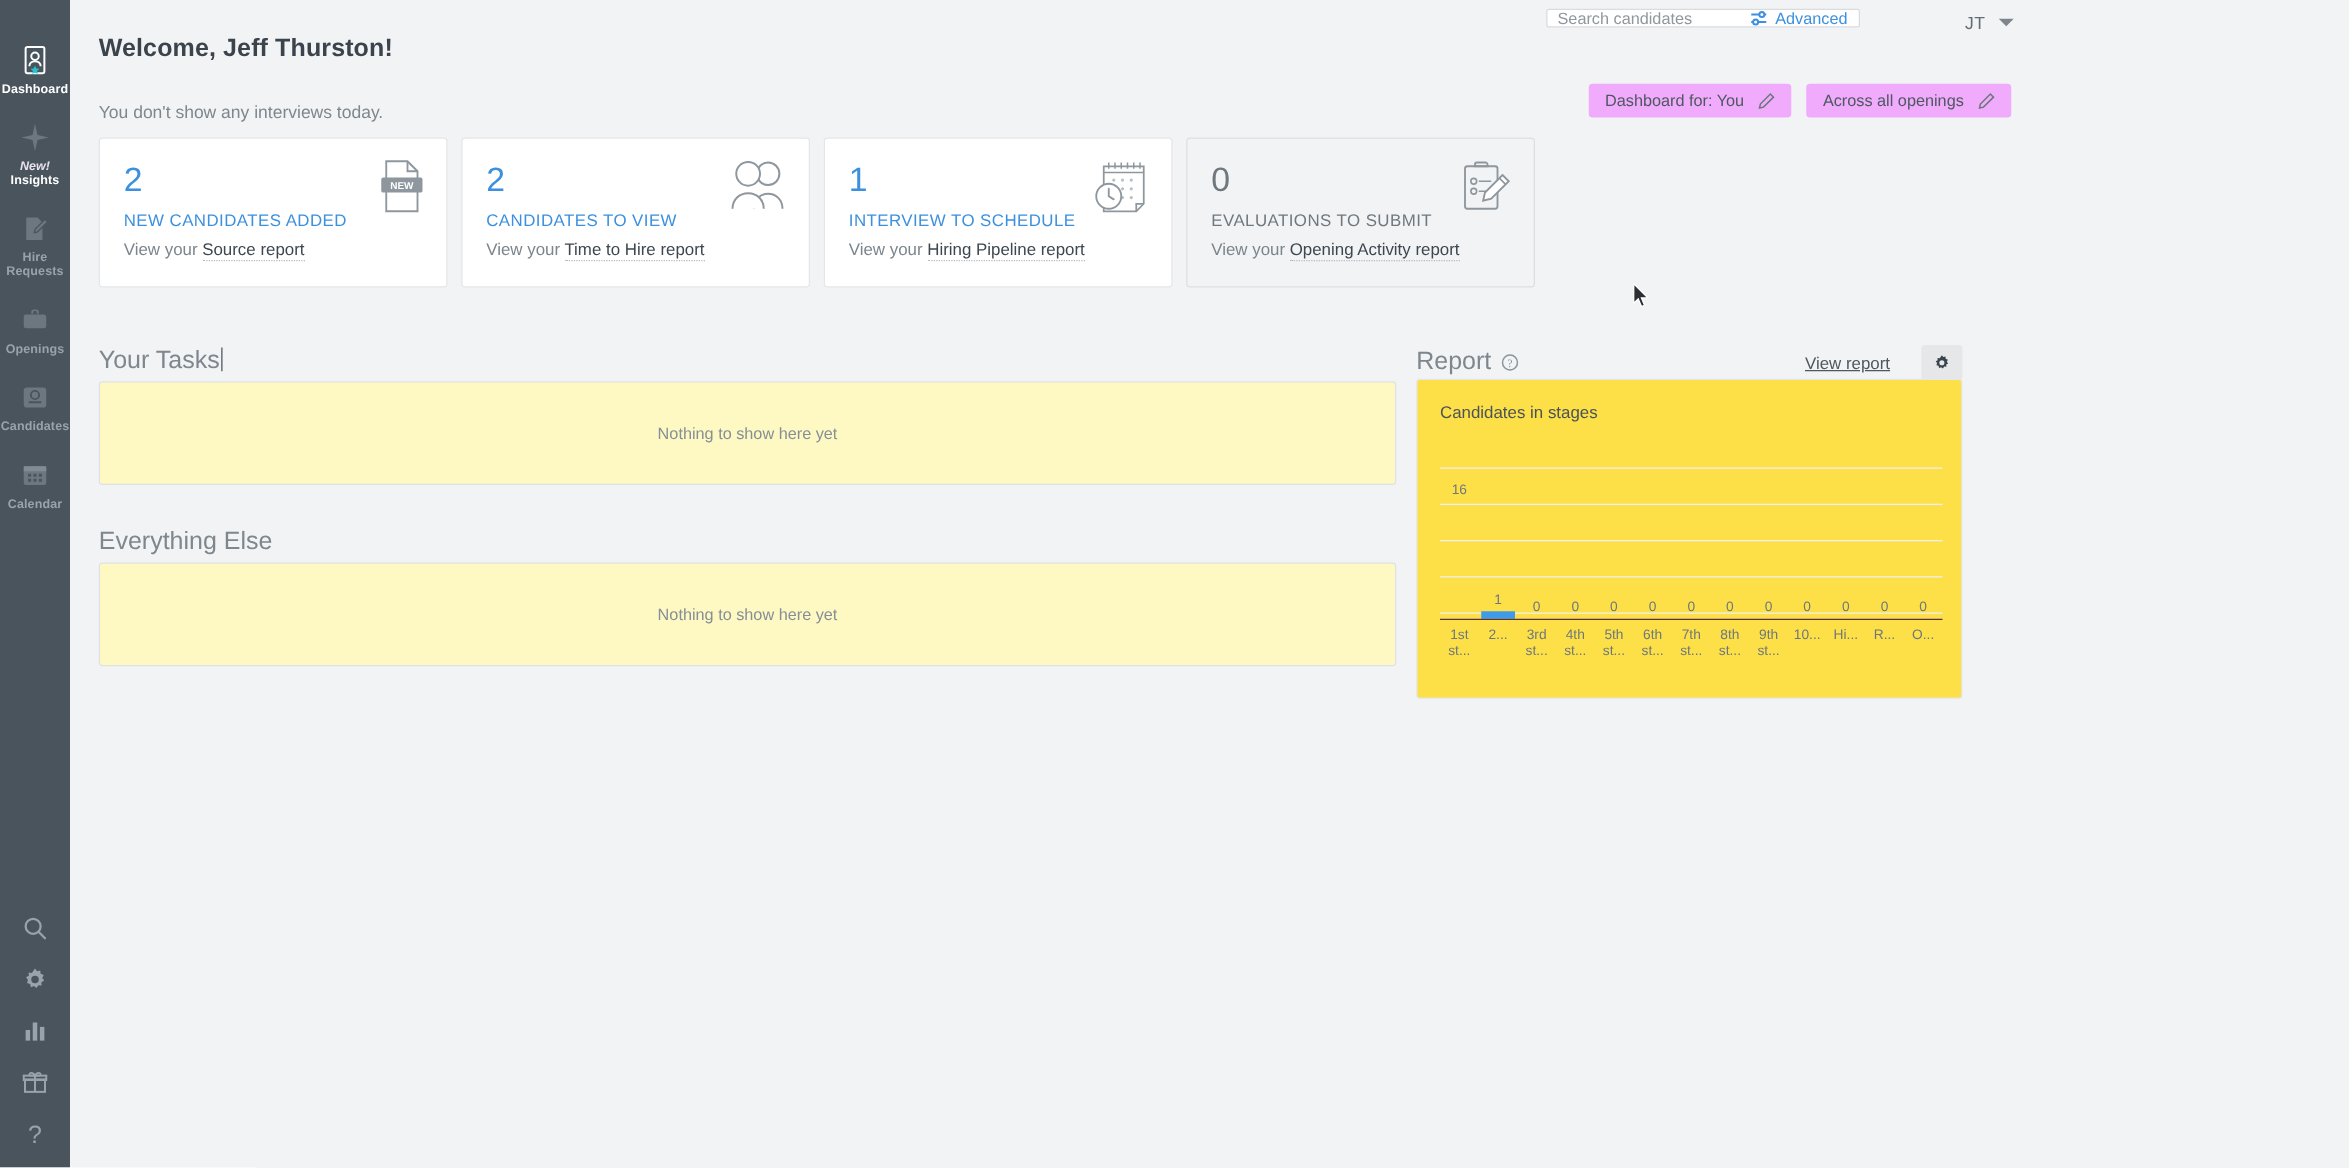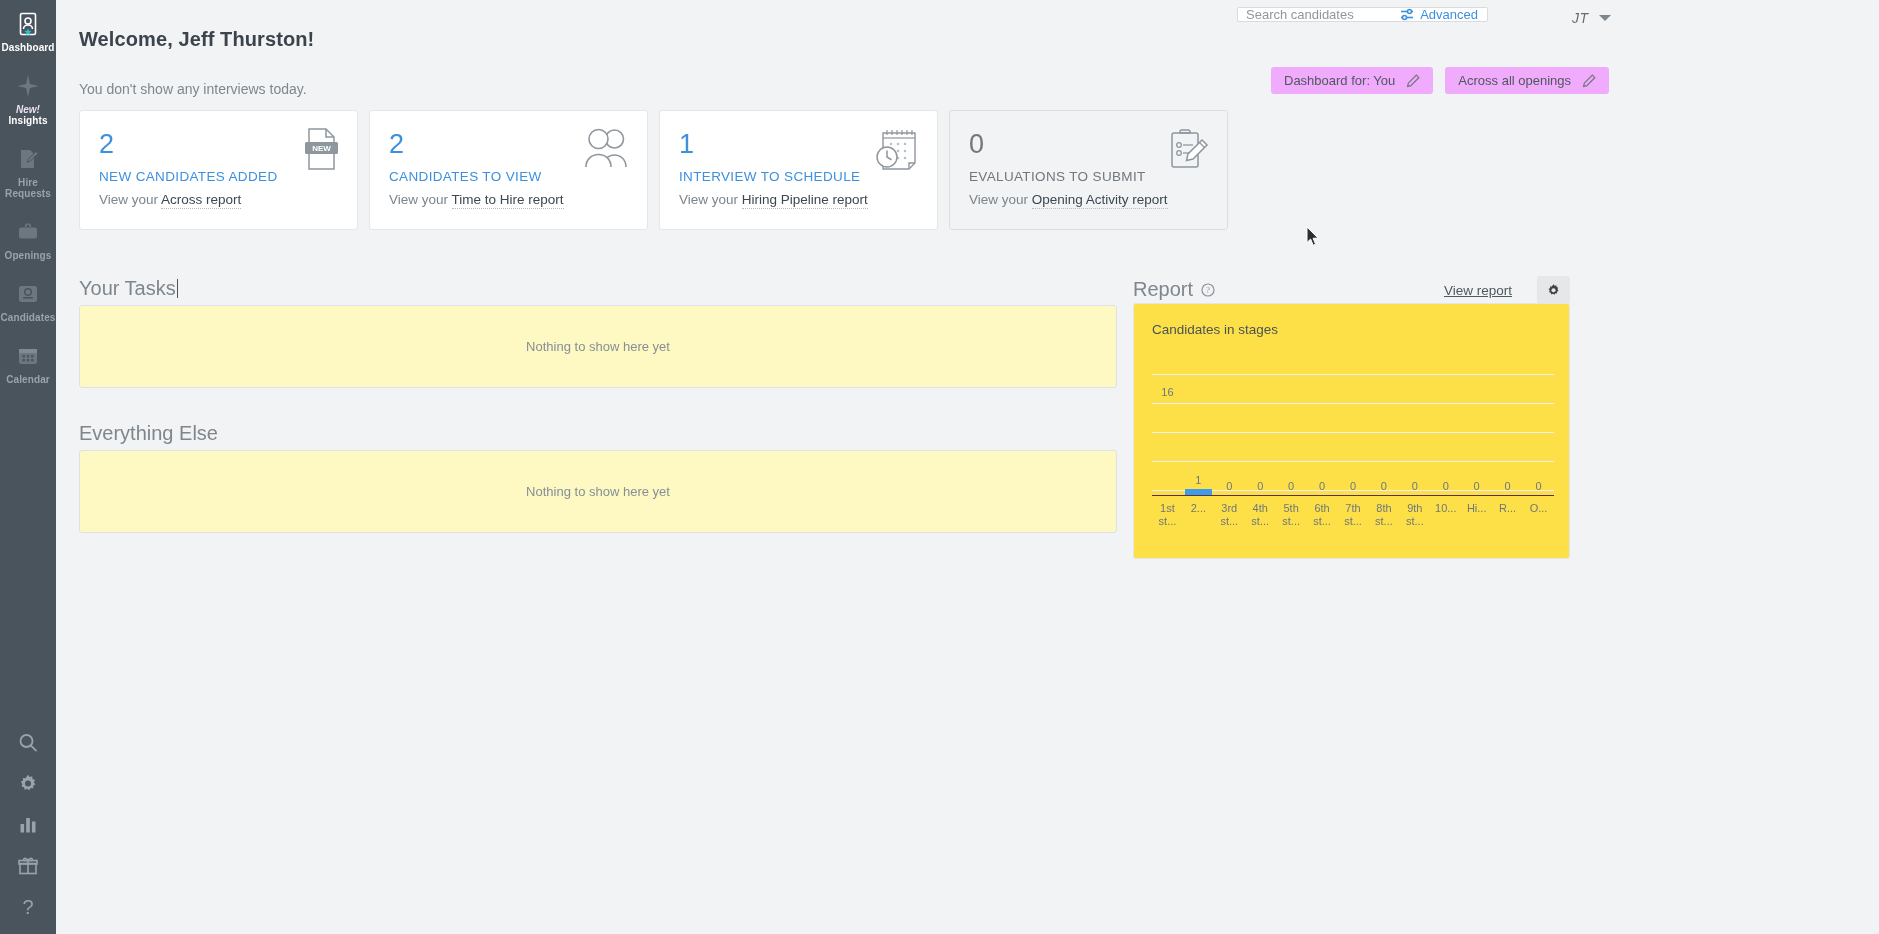--- a/index.html
+++ b/index.html
@@ -11,21 +11,21 @@
   }
   #app { position: relative; width: 1879px; height: 934px; background: #f2f3f4; }
 
   
   .sidebar {
     position: absolute; left: 0; top: 0;
     width: 56px; height: 934px;
     background: #49545d;
     display: flex; flex-direction: column; align-items: center;
   }
-  .sb-top { padding-top: 2px; width: 100%; }
+  .sb-top { padding-top: 26px; width: 100%; }
   .sb-item {
     width: 100%; padding: 9px 0 11px;
     display: flex; flex-direction: column; align-items: center;
     cursor: pointer; text-decoration: none;
   }
   .sb-ico { width: 26px; height: 26px; display: block; margin-bottom: 5px; }
   .sb-label {
     font-size: 10px; line-height: 11px; text-align: center;
     color: #9aa3ab; font-weight: bold; letter-spacing: .1px;
   }
@@ -58,21 +58,21 @@
   .search-input::placeholder { color: #8f979e; }
   .adv-link {
     display: flex; align-items: center; gap: 5px;
     margin-left: auto; padding-right: 9px;
     color: #3c90df; font-size: 13px; cursor: pointer; white-space: nowrap;
   }
   .user-menu {
     position: absolute; left: 1516px; top: 10px;
     display: flex; align-items: center; gap: 11px; cursor: pointer;
   }
-  .user-initials { font-size: 14px; color: #646d75; letter-spacing: .4px; font-style: italic; }
+  .user-initials { font-size: 14px; color: #646d75; letter-spacing: .4px; }
   .caret { width: 0; height: 0; border-left: 6px solid transparent;
            border-right: 6px solid transparent; border-top: 6px solid #7d868d; }
 
   
   .welcome {
     position: absolute; left: 79px; top: 28px;
     font-size: 20px; font-weight: bold; color: #3b444c; letter-spacing: .1px; text-align: center;
   }
   .subtitle {
     position: absolute; left: 79px; top: 81px;
@@ -320,21 +320,21 @@
       </svg>
     </div>
   </div>
 
   <div class="cards">
 
     <div class="card">
       <div class="card-num">2</div>
       <div class="card-title">NEW CANDIDATES ADDED</div>
       <div class="card-sub">
-        <span>View your </span><b>Across report</b>
+        <span>View your </span><b>Source report</b>
       </div>
       <div class="card-ico">
         <svg width="40" height="44" viewBox="0 0 40 44">
           <path d="M8 2h17l8 8v32H8z" fill="#ffffff" stroke="#8e979e" stroke-width="1.5"></path>
           <path d="M25 2v8h8" fill="none" stroke="#8e979e" stroke-width="1.5"></path>
           <rect x="4" y="15" width="33" height="12" rx="1.5" fill="#8e979e"></rect>
           <text x="20.5" y="24" text-anchor="middle" font-family="Liberation Sans, sans-serif" font-size="8" font-weight="bold" fill="#ffffff">NEW</text>
         </svg>
       </div>
     </div>

